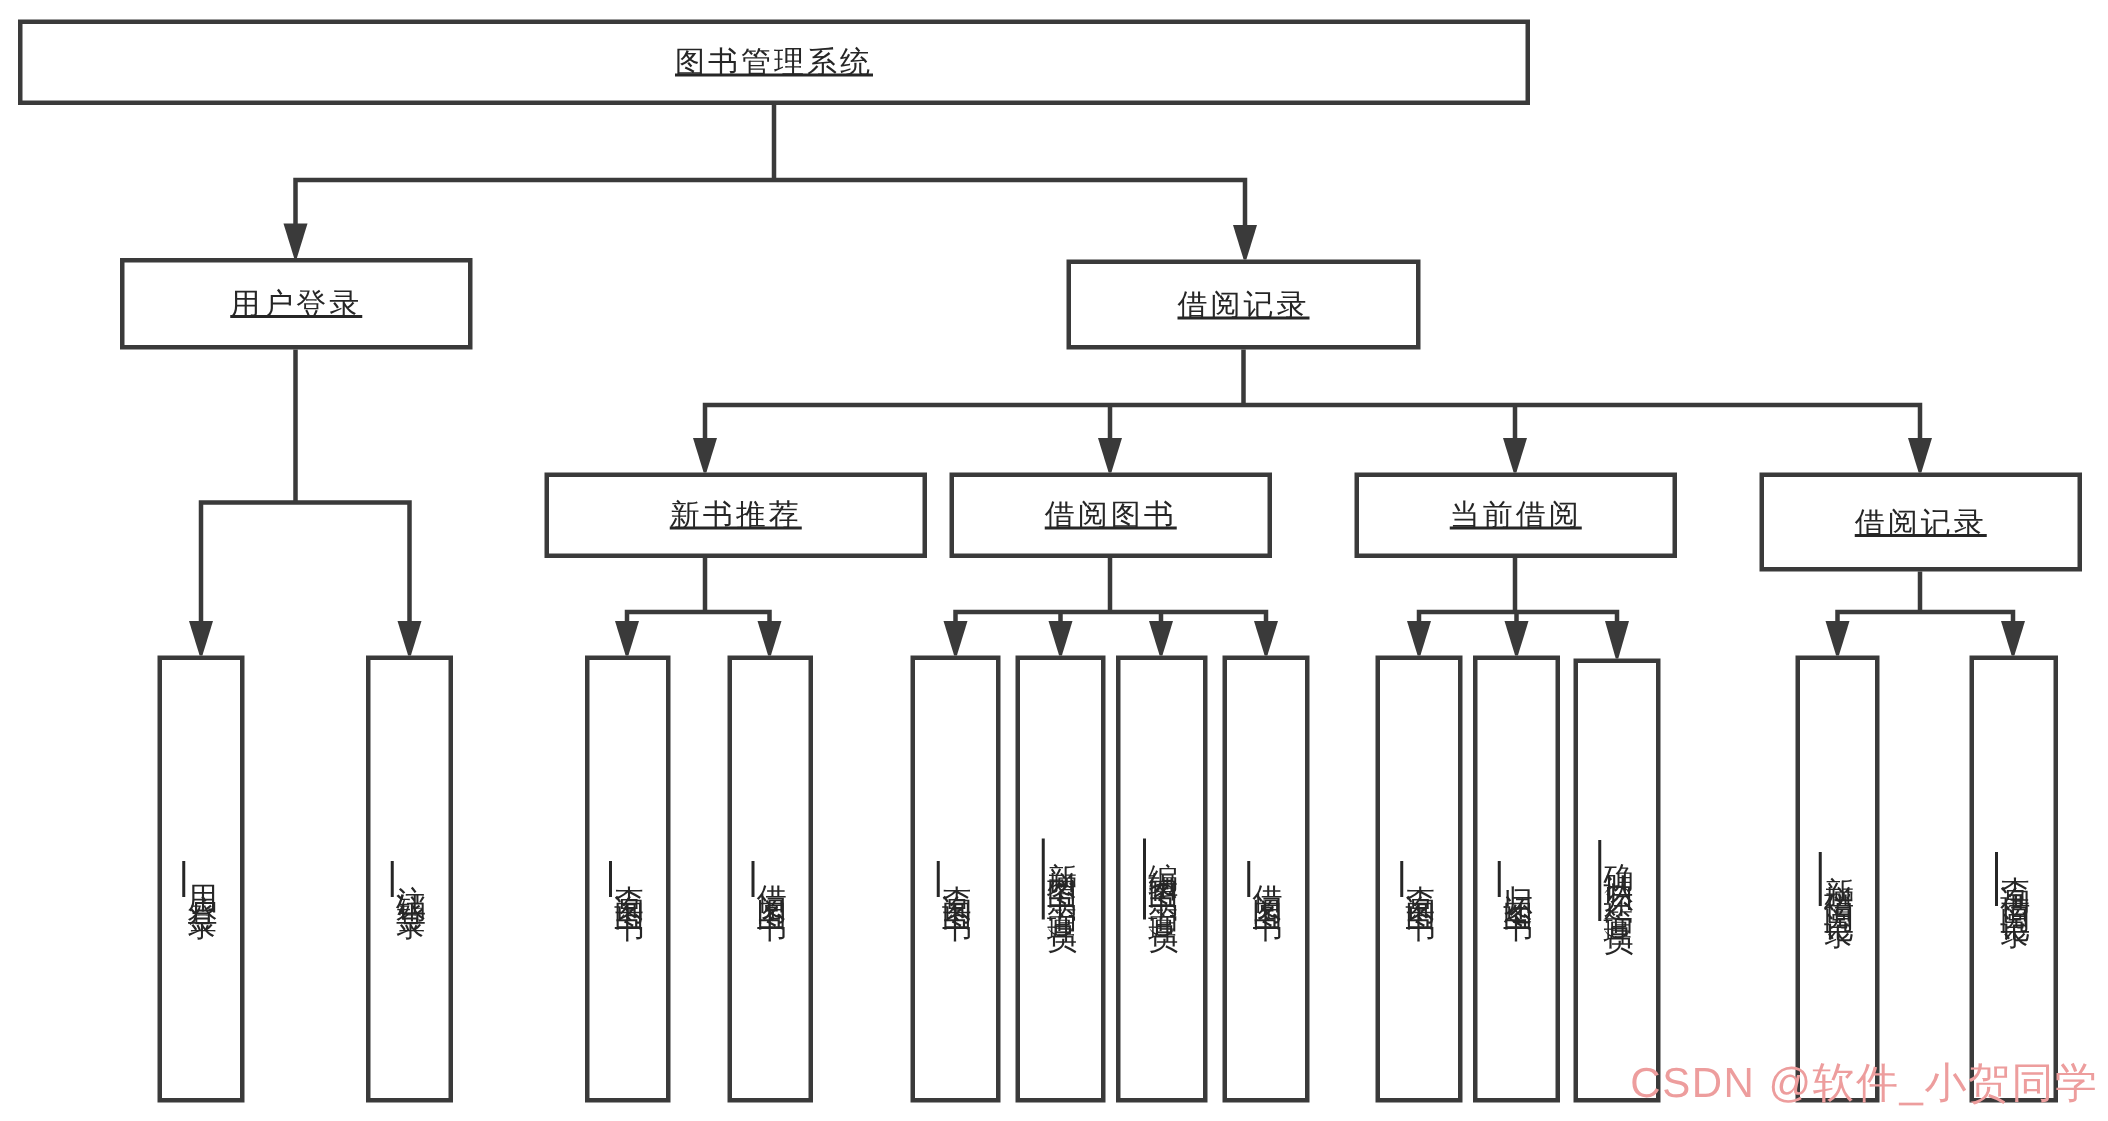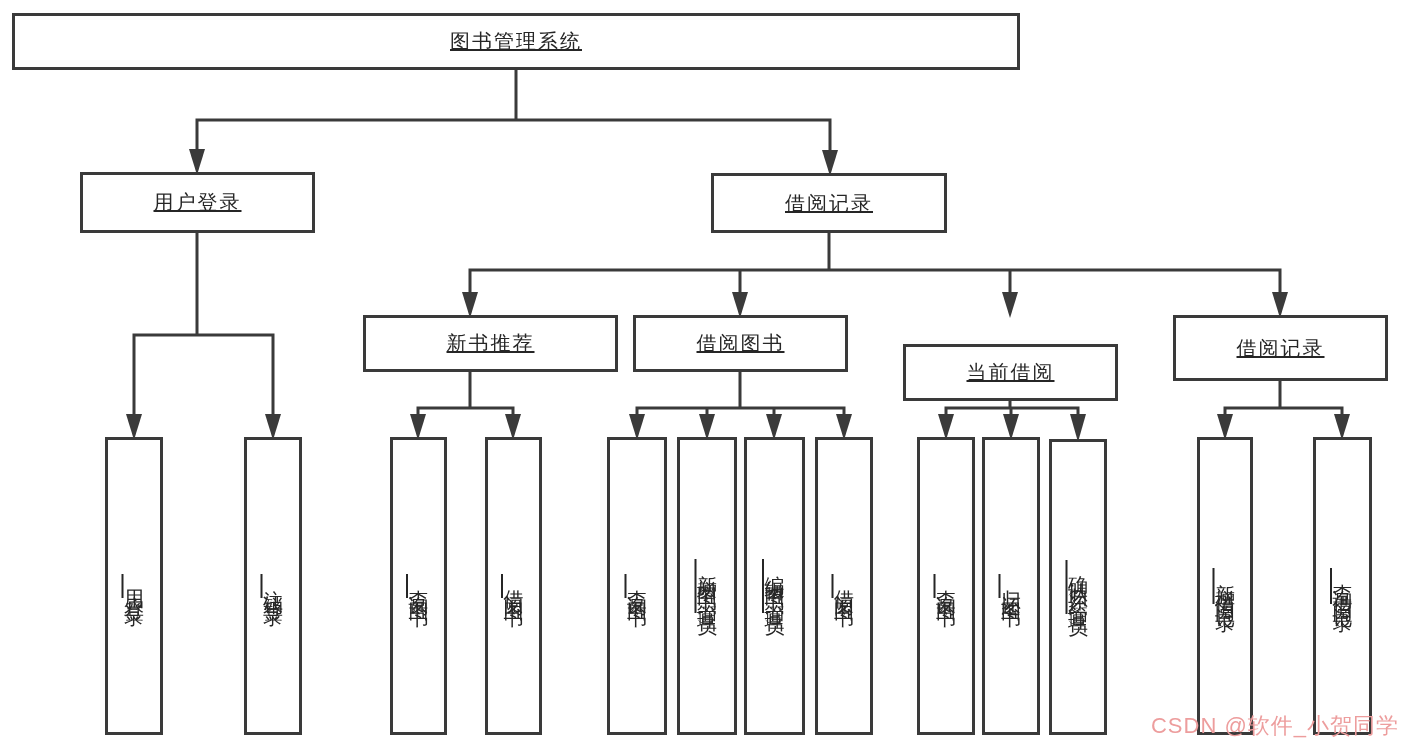--- a/index.html
+++ b/index.html
@@ -28,21 +28,21 @@
     writing-mode:vertical-rl;
     text-orientation:mixed;
     letter-spacing:6px;
     line-height:1.15;
     font-size:20px;
     white-space:nowrap;
   }
   .watermark {
     position:absolute;
     right:6px; bottom:6px;
-    font-size:22px;
+    font-size:28px;
     letter-spacing:1px;
     color:var(--wm,#ed9d9d);
     white-space:nowrap;
     z-index:5;
   }
 </style>
 </head>
 <body>
 
 <div class="stage">
@@ -93,21 +93,21 @@
   <div class="box" style="left:711px; top:173px; width:236px; height:60px;">
     <span class="hlabel">借阅记录</span>
   </div>
 
   <div class="box" style="left:363px; top:315px; width:255px; height:57px;">
     <span class="hlabel">新书推荐</span>
   </div>
   <div class="box" style="left:633px; top:315px; width:215px; height:57px;">
     <span class="hlabel">借阅图书</span>
   </div>
-  <div class="box" style="left:903px; top:315px; width:215px; height:57px;margin-top:29px;">
+  <div class="box" style="left:903px; top:315px; width:215px; height:57px;">
     <span class="hlabel">当前借阅</span>
   </div>
   <div class="box" style="left:1173px; top:315px; width:215px; height:66px;">
     <span class="hlabel">借阅记录</span>
   </div>
 
   <div class="box" style="left:105px; top:437px; width:58px; height:298px;">
     <span class="vlabel">用户登录</span>
   </div>
   <div class="box" style="left:244px; top:437px; width:58px; height:298px;">

